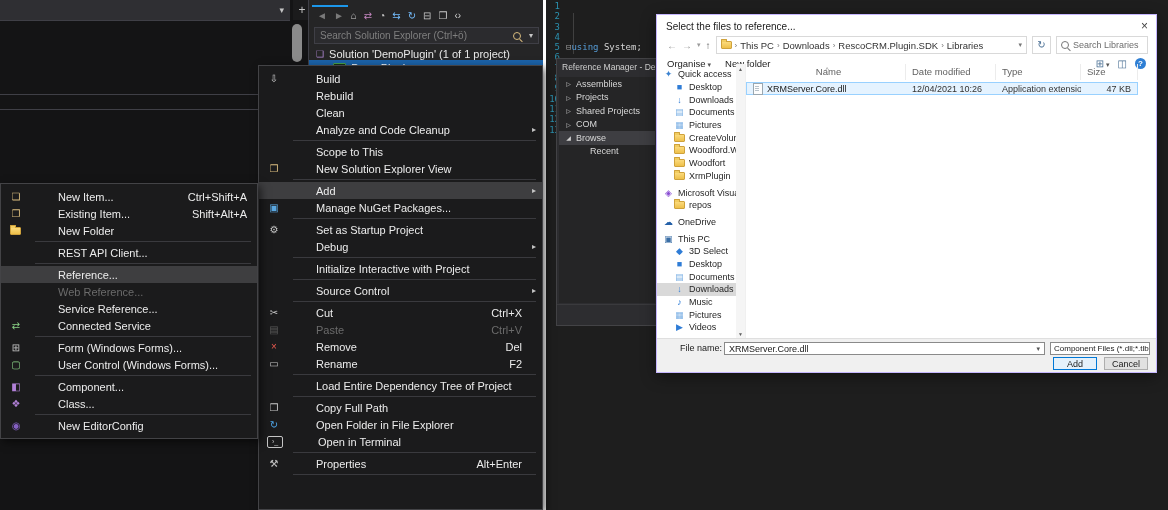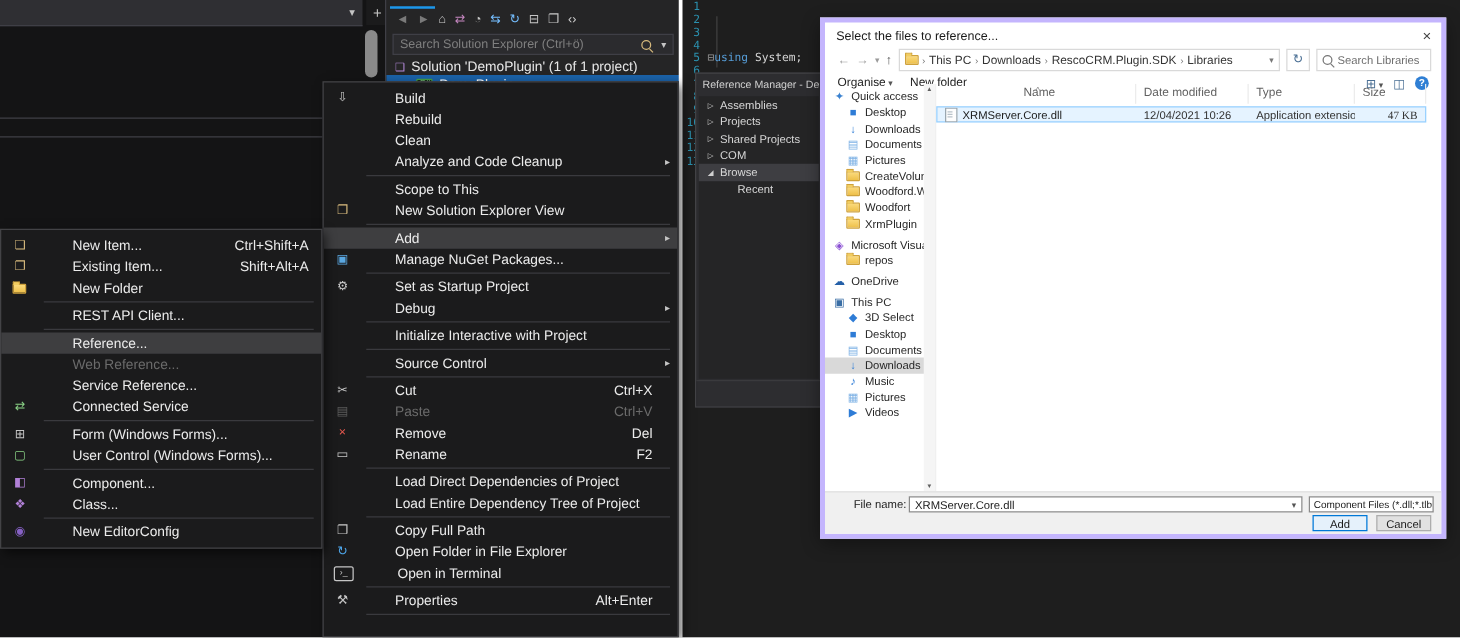--- a/index.html
+++ b/index.html
@@ -76,22 +76,22 @@
   .ref-manager{position:absolute;left:10px;top:58px;width:140px;height:268px;background:#2d2d30;
                border:1px solid #434346;box-sizing:border-box;z-index:2;}
   .rm-title{height:15px;font-size:8.5px;color:#d0d0d0;padding:3px 0 0 5px;white-space:nowrap;overflow:hidden;}
   .rm-list{position:absolute;left:2px;top:18px;width:96px;bottom:22px;background:#252526;}
   .rm-row{height:13.5px;display:flex;align-items:center;gap:4px;font-size:9px;color:#d8d8d8;box-sizing:border-box;}
   .rm-row .rm-arrow{font-size:6px;color:#d0d0d0;width:7px;text-align:center;}
   .rm-row.selected{background:#3e3e42;}
   .rm-footer{position:absolute;left:0;bottom:0;width:100%;height:20px;background:#2d2d30;border-top:1px solid #3a3a3d;}
 
   
-  .dialog{position:absolute;left:110px;top:14px;width:501px;height:417px;background:#fff;
-          border:4px solid #c4b5fd;box-shadow:0 4px 14px rgba(0,0,0,.4);box-sizing:border-box;z-index:10;color:#1a1a1a;}
+  .dialog{position:absolute;left:110px;top:14px;width:501px;height:359px;background:#fff;
+          border:1px solid #c4b5fd;box-shadow:0 4px 14px rgba(0,0,0,.4);box-sizing:border-box;z-index:10;color:#1a1a1a;}
   .dlg-title{height:18px;display:flex;align-items:center;padding:2px 8px 0 9px;font-size:10px;}
   .dlg-close{margin-left:auto;font-size:12px;color:#444;line-height:14px;}
   .dlg-address{height:16px;display:flex;align-items:center;gap:5px;padding:2px 8px 0 10px;font-size:10px;}
   .nav-glyph{color:#9a9a9a;font-size:10px;}
   .nav-glyph.up{color:#555;}
   .tiny-caret{color:#9a9a9a;font-size:7px;}
   .crumb-box{flex:1;height:16px;border:1px solid #d9d9d9;display:flex;align-items:center;gap:3px;
              padding:0 4px;font-size:9.5px;color:#333;white-space:nowrap;overflow:hidden;}
   .crumb{display:flex;align-items:center;gap:3px;}
   .crumb-s{color:#777;font-size:8px;}
@@ -121,21 +121,21 @@
   .col.c-date{width:90px;}
   .col.c-type{width:85px;}
   .col.c-size{width:57px;}
   .sort-caret{position:absolute;top:-2px;left:50%;color:#888;font-size:7px;}
   .file-row{display:flex;align-items:center;height:13px;width:392px;margin-top:2px;font-size:9px;
             background:#e5f3ff;border:1px solid #99d1ff;box-sizing:border-box;}
   .fcell{box-sizing:border-box;padding-left:6px;white-space:nowrap;overflow:hidden;}
   .fcell.c-name{width:159px;display:flex;align-items:center;gap:4px;}
   .fcell.c-date{width:90px;color:#333;}
   .fcell.c-type{width:85px;color:#333;}
-  .fcell.c-size{width:55px;text-align:right;padding-right:5px;color:#333;font-family:Liberation Serif, serif;}
+  .fcell.c-size{width:55px;text-align:right;padding-right:5px;color:#333;}
   .dll-icon{width:8px;height:10px;background:#fdfdfd;border:1px solid #9aa7b0;flex:0 0 8px;position:relative;}
   .dll-icon::before{content:'';position:absolute;left:1px;top:2px;width:4px;height:1px;background:#b8c2ca;box-shadow:0 2px 0 #b8c2ca,0 4px 0 #b8c2ca;}
   .dlg-bottom{position:absolute;left:0;right:0;bottom:0;height:33px;background:#f0f0f0;border-top:1px solid #dfdfdf;}
   .fn-row{position:absolute;left:67px;right:6px;top:3px;height:13px;display:flex;align-items:center;gap:5px;font-size:9px;}
   .fn-label{position:absolute;left:-44px;top:1px;color:#1a1a1a;}
   .fn-combo{flex:1;height:13px;background:#fff;border:1px solid #8a8a8a;display:flex;align-items:center;
             padding:0 4px;font-size:9px;box-sizing:border-box;}
   .fn-combo .cc{margin-left:auto;font-size:7px;color:#555;}
   .ft-select{flex:0 0 100px;height:13px;background:#fff;border:1px solid #8a8a8a;display:flex;align-items:center;
              padding:0 3px;font-size:8px;white-space:nowrap;overflow:hidden;box-sizing:border-box;}
@@ -348,26 +348,20 @@
         </div>
 
         <div class="mi sep">
           
           
           
           
         </div>
 
 
-        <div class="mi">
-          <span class="icon"></span>
-          <span class="label">Load Direct Dependencies of Project</span>
-          <span class="shortcut"></span>
-          <span class="arrow"></span>
-        </div>
 
         <div class="mi">
           <span class="icon"></span>
           <span class="label">Load Entire Dependency Tree of Project</span>
           <span class="shortcut"></span>
           <span class="arrow"></span>
         </div>
 
         <div class="mi sep">
           

